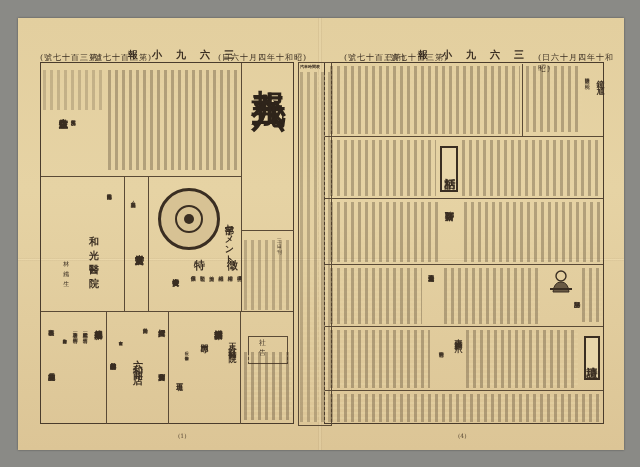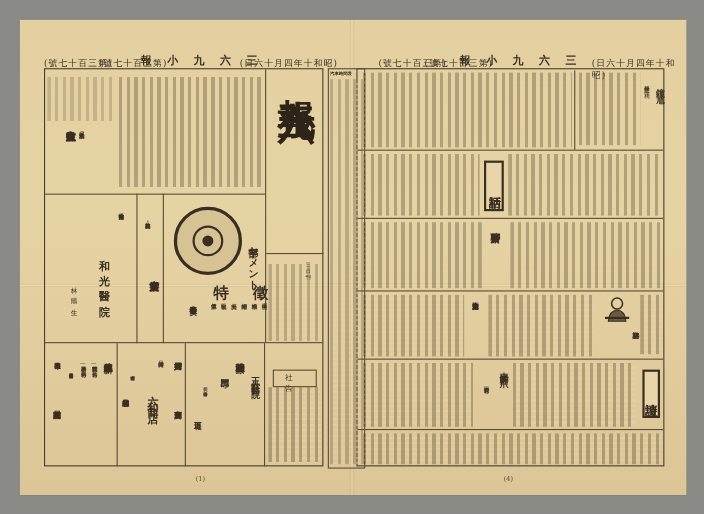--- a/index.html
+++ b/index.html
@@ -84,21 +84,21 @@
   <div class="rule-v" style="left:130px; top:158px; height:136px;"></div>
   <div class="vtext" style="left:112px; top:180px; font-size:5px;">書籍・文具・雜誌</div>
   <div class="vtext" style="left:116px; top:230px; font-size:9px; font-weight:bold;">崇文堂書店</div>
 
   <div class="seal" style="left:140px; top:170px; width:62px; height:62px;">
     <div class="inner" style="left:14px; top:14px; width:28px; height:28px;"></div>
     <div class="dot" style="left:23px; top:23px; width:10px; height:10px;"></div>
   </div>
   <div class="vtext" style="left:206px; top:200px; font-size:9px; font-weight:bold;">宇部セメント</div>
   <div class="vtext" style="left:154px; top:255px; font-size:7px; font-weight:bold;">泰安合資會社</div>
-  <div style="position:absolute; left:176px; top:240px; font-size:14px; font-weight:bold; letter-spacing:22px;">特徵</div>
+  <div style="position:absolute; left:176px; top:240px; font-size:11px; font-weight:bold; letter-spacing:22px;">特徵</div>
   <div style="position:absolute; left:172px; top:254px; display:flex; flex-direction:row-reverse; gap:4px;">
     <span class="vtext" style="position:static; font-size:5px;">色澤優美</span>
     <span class="vtext" style="position:static; font-size:5px;">粉末細緻</span>
     <span class="vtext" style="position:static; font-size:5px;">組織細密</span>
     <span class="vtext" style="position:static; font-size:5px;">凝結力大</span>
     <span class="vtext" style="position:static; font-size:5px;">包裝堅牢</span>
     <span class="vtext" style="position:static; font-size:5px;">價值低廉</span>
   </div>
 
   <div class="rule-h" style="left:23px; top:293px; width:252px;"></div>
@@ -119,21 +119,21 @@
   <div class="vtext" style="left:100px; top:320px; font-size:4px;">臺南市大宮町</div>
   <div class="vtext" style="left:92px; top:340px; font-size:6px; font-weight:bold;">純粹製御贈答品</div>
 
   <div class="rule-v" style="left:222px; top:294px; height:112px;"></div>
   <div class="vtext" style="left:210px; top:318px; font-size:8px; font-weight:bold; letter-spacing:3px;">王外科醫院</div>
   <div class="vtext" style="left:196px; top:306px; font-size:8px; font-weight:bold;">增設淺藥療法科</div>
   <div class="vtext" style="left:182px; top:320px; font-size:8px; font-weight:bold;">專門</div>
   <div class="vtext" style="left:166px; top:330px; font-size:4px;">院長 日本醫學士</div>
   <div class="vtext" style="left:158px; top:360px; font-size:7px; font-weight:bold;">王百堤</div>
 
-  <div class="box" style="left:230px; top:318px; width:40px; height:16px;">
+  <div class="box" style="left:230px; top:318px; width:40px; height:28px;">
     <span style="position:absolute; left:10px; top:1px; font-size:7px; letter-spacing:8px;">社告</span>
   </div>
   <div class="filler" style="left:226px; top:334px; width:48px; height:68px;"></div>
 
   <div class="filler" style="left:226px; top:222px; width:48px; height:70px; opacity:0.45;"></div>
 
   <div class="pagenum" style="left:160px; top:414px;">(1)</div>
 
   <div class="frame" style="left:306px; top:44px; width:280px; height:362px;"></div>
 

